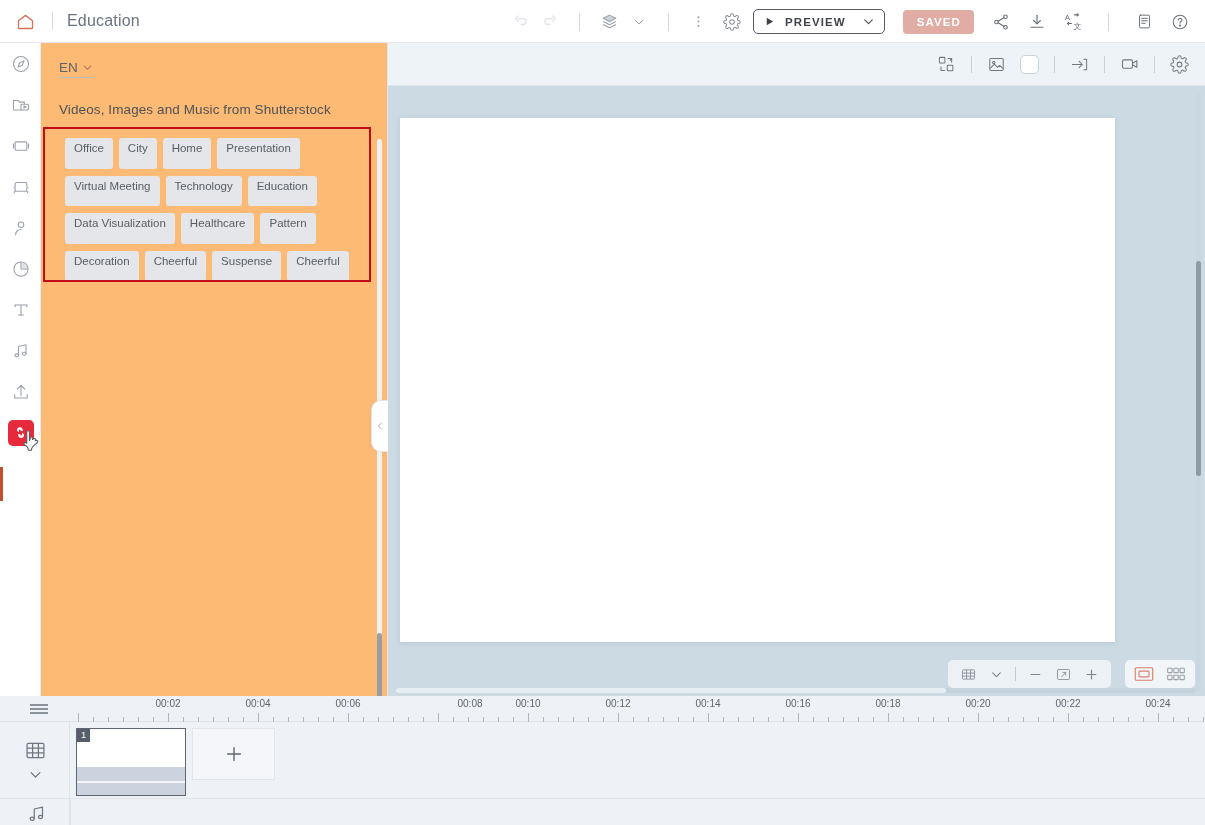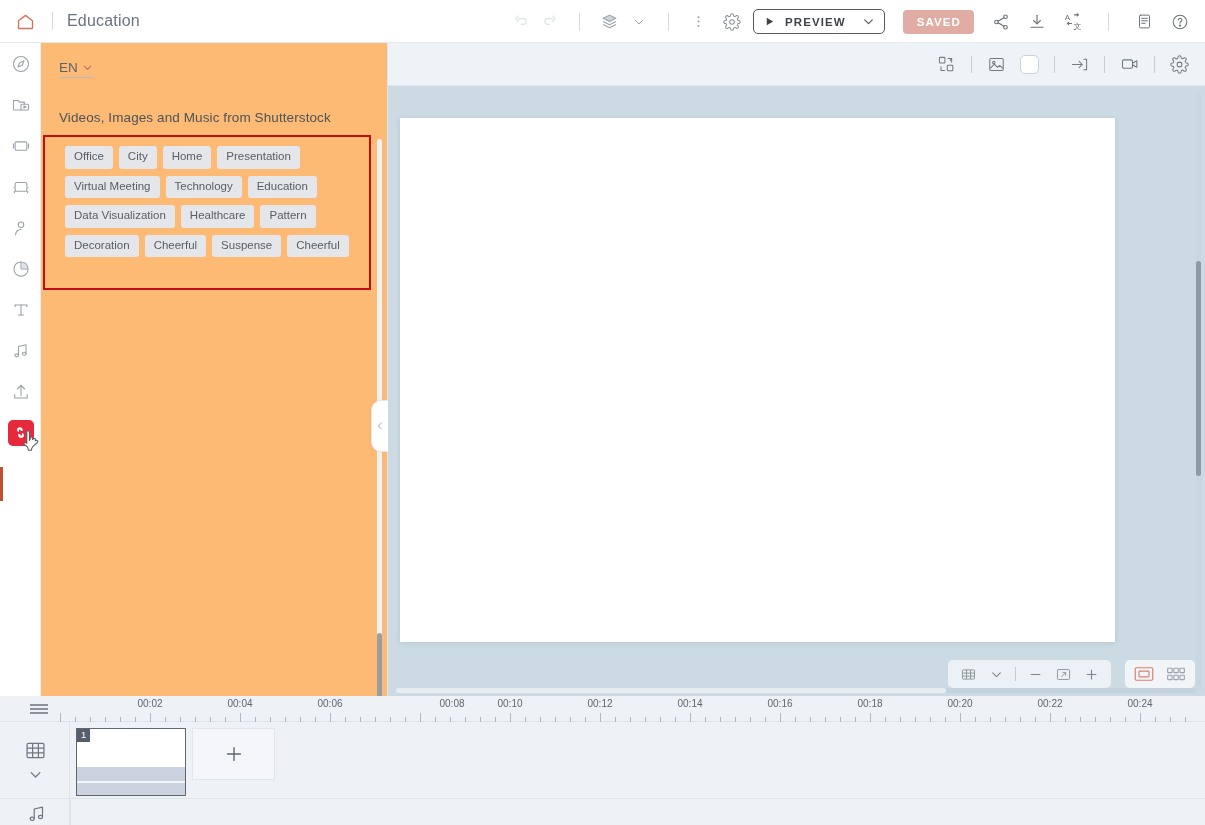--- a/index.html
+++ b/index.html
@@ -62,31 +62,31 @@
   .lang-sel .code { font-size: 13.5px; color: #5d6369; }
   .search-box {
     flex: 1; margin-left: 14px; height: 30px; border: 1px solid #dcdfe3; border-radius: 6px;
     display: flex; align-items: center; padding: 0 9px; gap: 8px; background: #fff;
   }
   .search-box input {
     flex: 1; border: 0; outline: 0; font-size: 12.5px; color: #5a6067;
     font-family: "Liberation Sans", sans-serif; background: transparent;
   }
   .search-box input::placeholder { color: #a9afb7; }
-  .panel-heading { font-size: 13.5px; color: #4d5358; padding: 8px 0 10px 18px; letter-spacing: .1px; margin-top: 8px; }
+  .panel-heading { font-size: 13.5px; color: #4d5358; padding: 8px 0 10px 18px; letter-spacing: .1px; }
 
   .tag-region { position: relative; margin: 0 0 0 0; }
   .redbox {
     position: absolute; left: 2px; top: 0; width: 328px; height: 155px;
     border: 2.5px solid #c10d17; pointer-events: none;
   }
   .tags { padding: 11px 10px 0 24px; display: flex; flex-wrap: wrap; gap: 7px 6px; width: 332px; }
   .tag {
     background: #e4e6e9; color: #585e65; font-size: 11.5px; border-radius: 3px;
-    padding: 5px 9px 6px; cursor: pointer; white-space: nowrap; line-height: 1;
+    padding: 5px 9px 14px; cursor: pointer; white-space: nowrap; line-height: 1;
   }
 
   .panel-scroll-track { position: absolute; right: 5px; top: 96px; width: 5px; height: 592px; background: #f0f1f3; border-radius: 3px; }
   .panel-scroll-thumb { position: absolute; left: 0; top: 494px; width: 5px; height: 98px; background: #9a9ea4; border-radius: 3px; }
   .panel-collapse-tab {
     position: absolute; right: -1px; top: 357px; width: 17px; height: 52px;
     background: #ffffff; border: 1px solid #e4e6e9; border-right: none;
     border-radius: 10px 0 0 10px; display: flex; align-items: center; justify-content: center;
     cursor: pointer; box-shadow: -1px 0 3px rgba(0,0,0,.04);
   }
@@ -127,21 +127,21 @@
   .stage-hscroll-track { position: absolute; left: 8px; bottom: 3px; width: 800px; height: 5px; background: #c3d2dc; border-radius: 3px; }
   .stage-hscroll-thumb { position: absolute; left: 0; top: 0; width: 550px; height: 5px; background: #e7eef3; border-radius: 3px; }
   .stage-vscroll-track { position: absolute; right: 4px; top: 48px; width: 5px; height: 600px; background: #c9d7e1; border-radius: 3px; }
   .stage-vscroll-thumb { position: absolute; left: 0; top: 170px; width: 5px; height: 215px; background: #8e9aa4; border-radius: 3px; }
 
   
   .timeline { position: absolute; left: 0; top: 696px; width: 1205px; height: 129px; background: #eef1f6; }
   .tl-ruler { position: absolute; left: 0; top: 0; width: 1205px; height: 26px; border-bottom: 1px solid #dfe3ea; }
   .tl-handle { position: absolute; left: 30px; top: 8px; width: 18px; height: 8px; }
   .tl-handle i { display: block; height: 1.5px; background: #8b929c; margin-bottom: 2.5px; }
-  .ruler-area { position: absolute; left: 52px; top: 0; right: 0; height: 26px; overflow: hidden; }
+  .ruler-area { position: absolute; left: 70px; top: 0; right: 0; height: 26px; overflow: hidden; }
   .tick { position: absolute; bottom: 0; width: 1px; background: #aeb6c0; }
   .tick.major { height: 9px; }
   .tick.minor { height: 5px; }
   .tlabel { position: absolute; top: 2px; font-size: 10px; color: #5e6671; transform: translateX(-50%); }
   .tl-left { position: absolute; left: 0; top: 26px; width: 70px; height: 103px; border-right: 1px solid #dfe3ea; }
   .tl-left-icon { width: 70px; display: flex; flex-direction: column; align-items: center; justify-content: center; color: #6e7681; cursor: pointer; }
   .track-row { position: absolute; left: 70px; top: 26px; width: 1135px; height: 76px; }
   .slide-thumb {
     position: absolute; left: 6px; top: 6px; width: 110px; height: 68px;
     border: 1.4px solid #5f6673; background: #fff; cursor: pointer; overflow: hidden;

